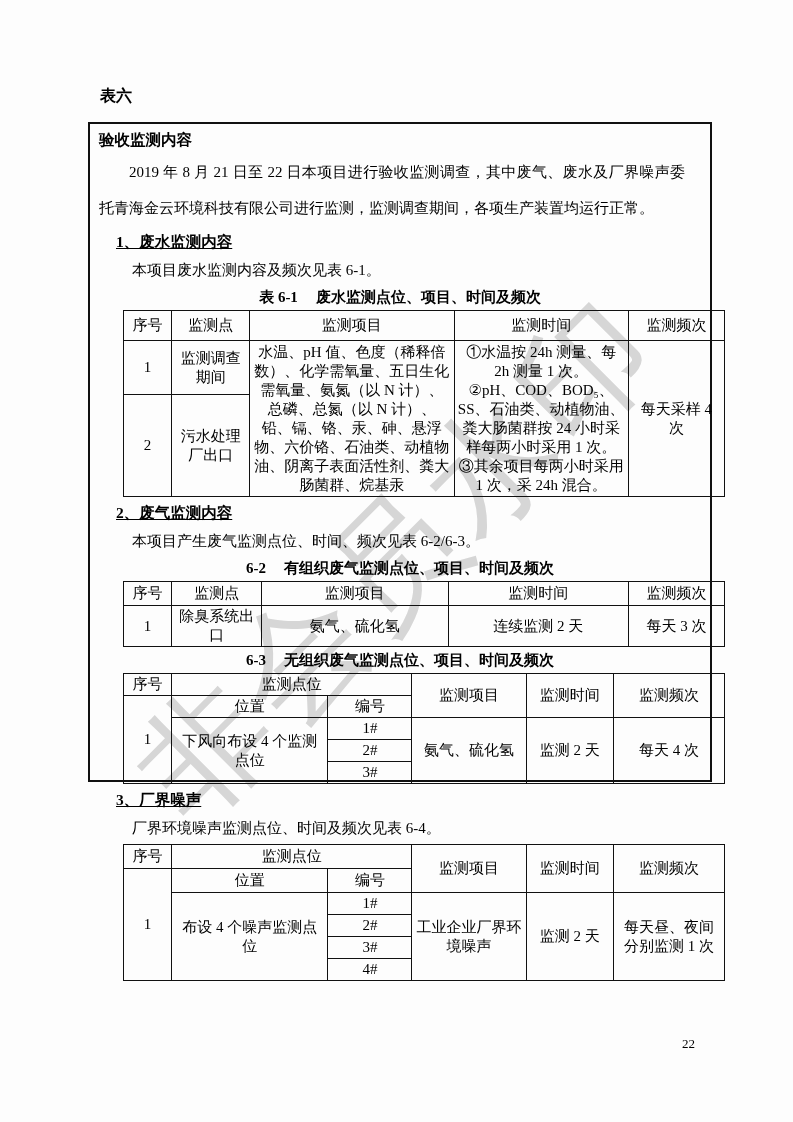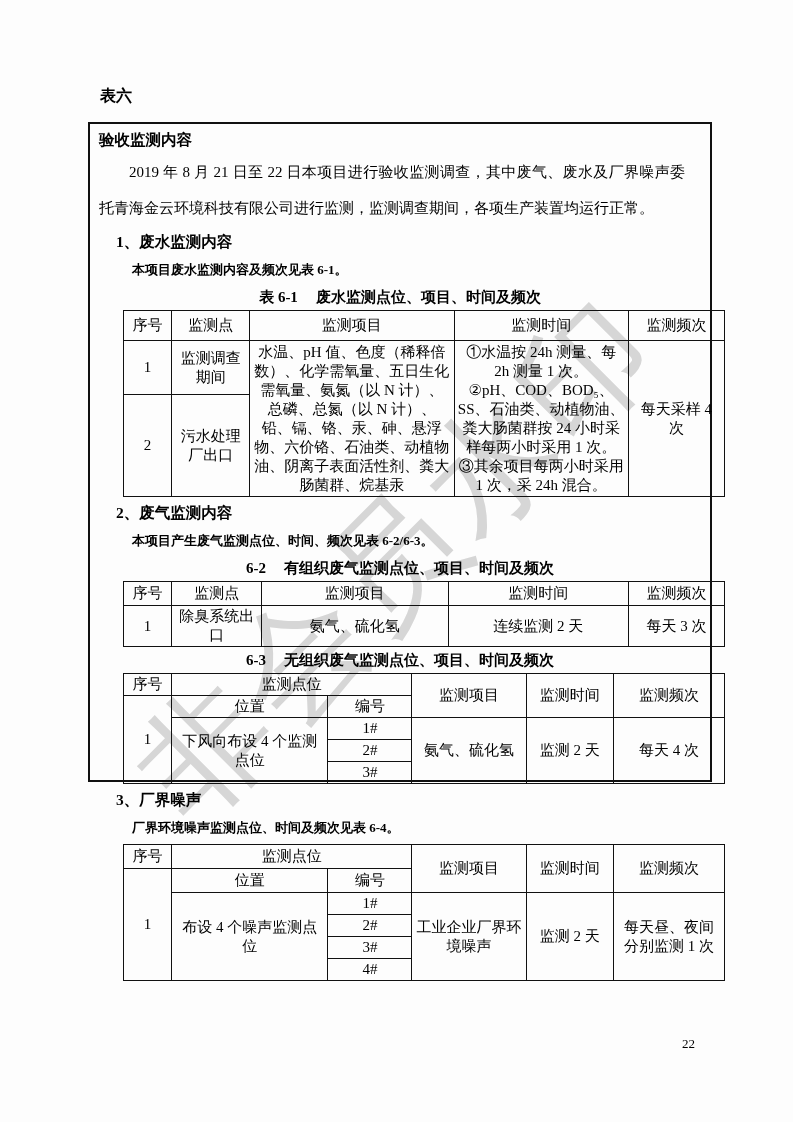--- a/index.html
+++ b/index.html
@@ -37,25 +37,25 @@
     background:transparent;
   }
   .box-title{font-size:15.5px;font-weight:bold;line-height:24px;}
   .intro{
     margin:2px 16px 4px 0;
     font-size:15px;line-height:36px;
     text-indent:2em;text-align:justify;
   }
   .sec-heading{
     font-size:15.5px;font-weight:bold;
-    margin:4px 0 2px 17px;line-height:24px;
+    margin:4px 0 2px 17px;line-height:24px;text-decoration:underline;
   }
   .lead{
     margin:2px 0 2px 33px;
-    font-size:13px;line-height:28px;font-weight:bold;
+    font-size:15px;line-height:28px;
   }
   .tbl-caption{
     text-align:center;font-size:15px;font-weight:bold;
     line-height:22px;margin:2px 0 2px 0;
   }
   .cap-no{margin-right:18px;}
   table{
     border-collapse:collapse;width:100%;table-layout:fixed;
     font-size:15px;
     margin-left:24px;

